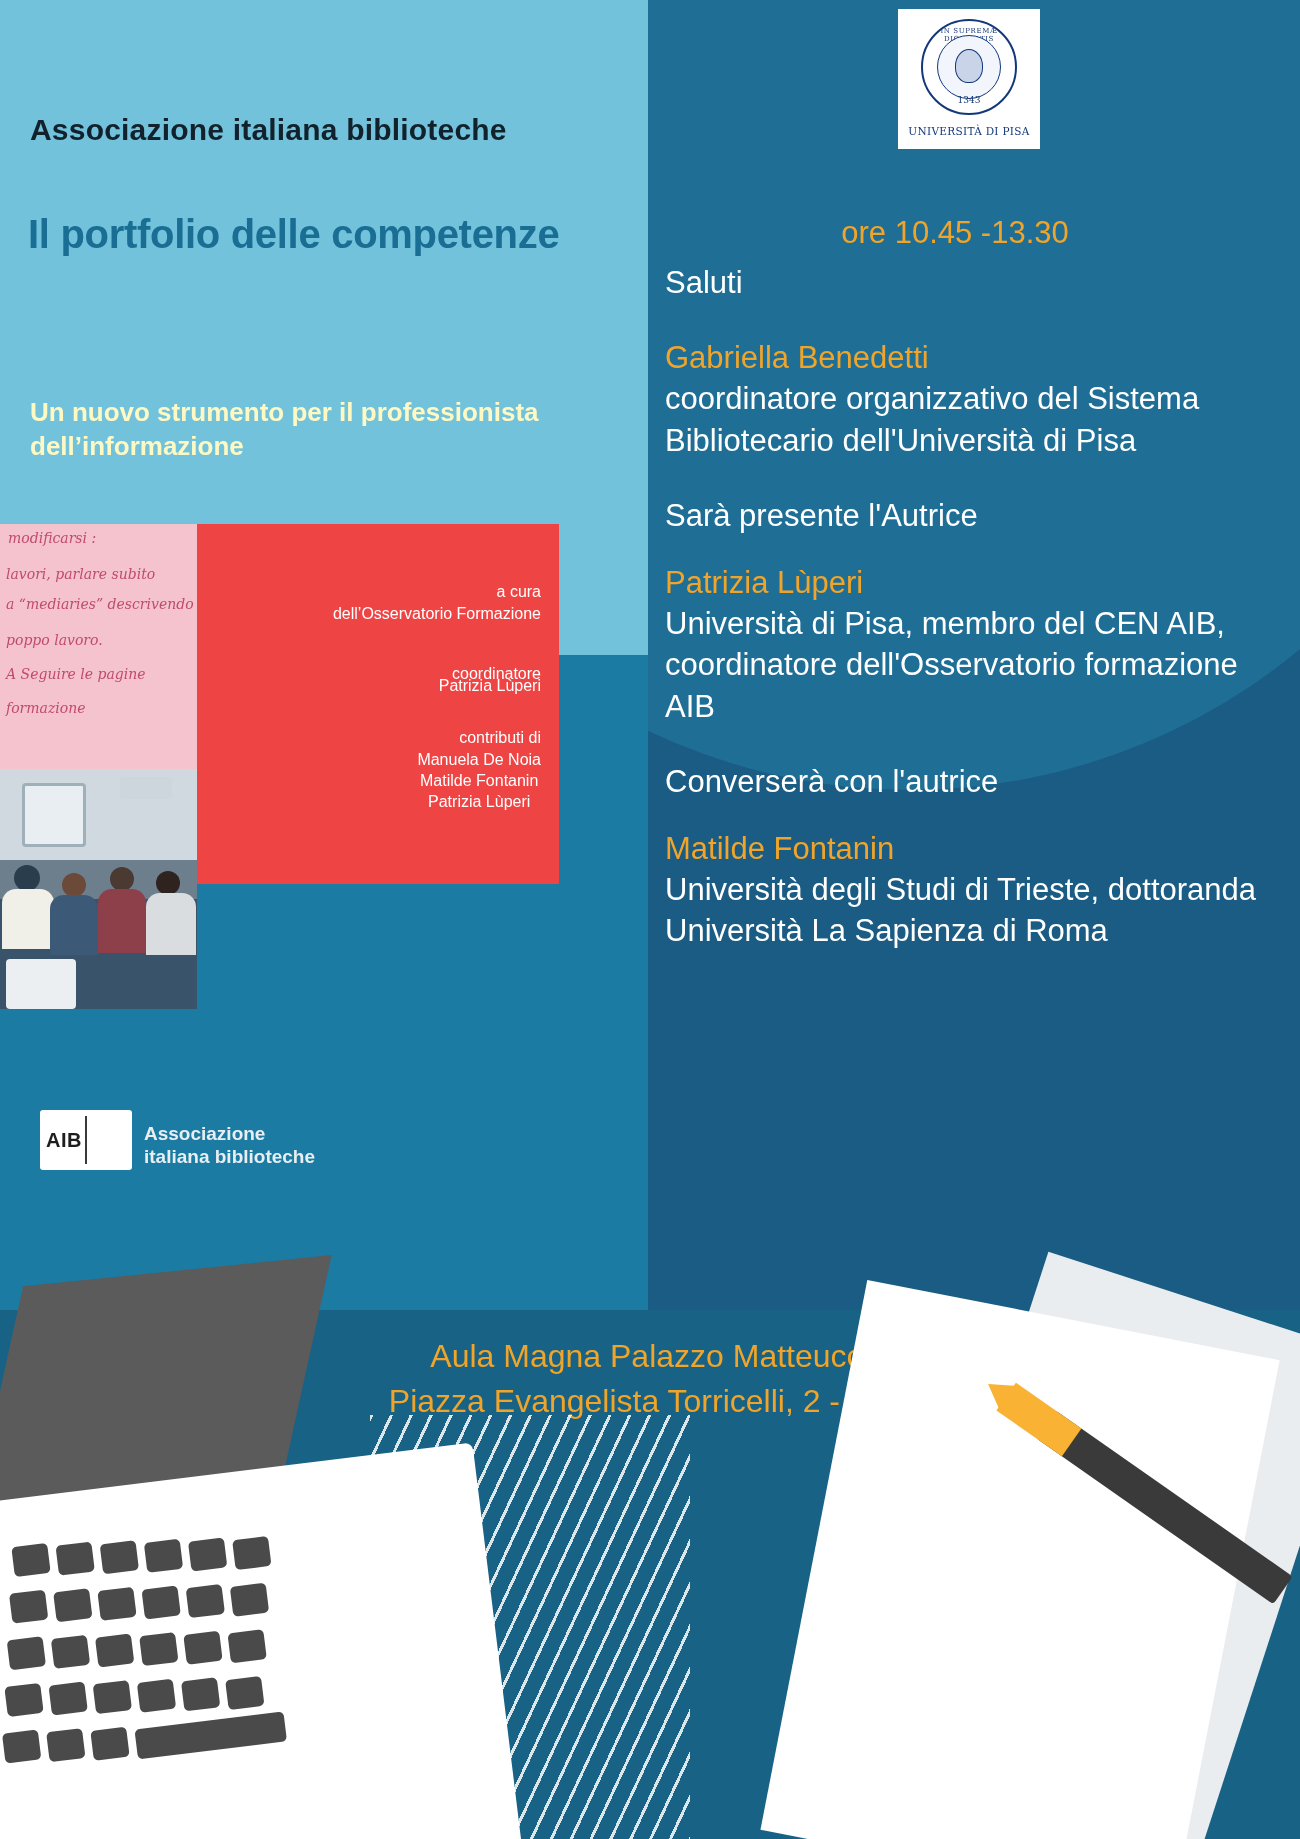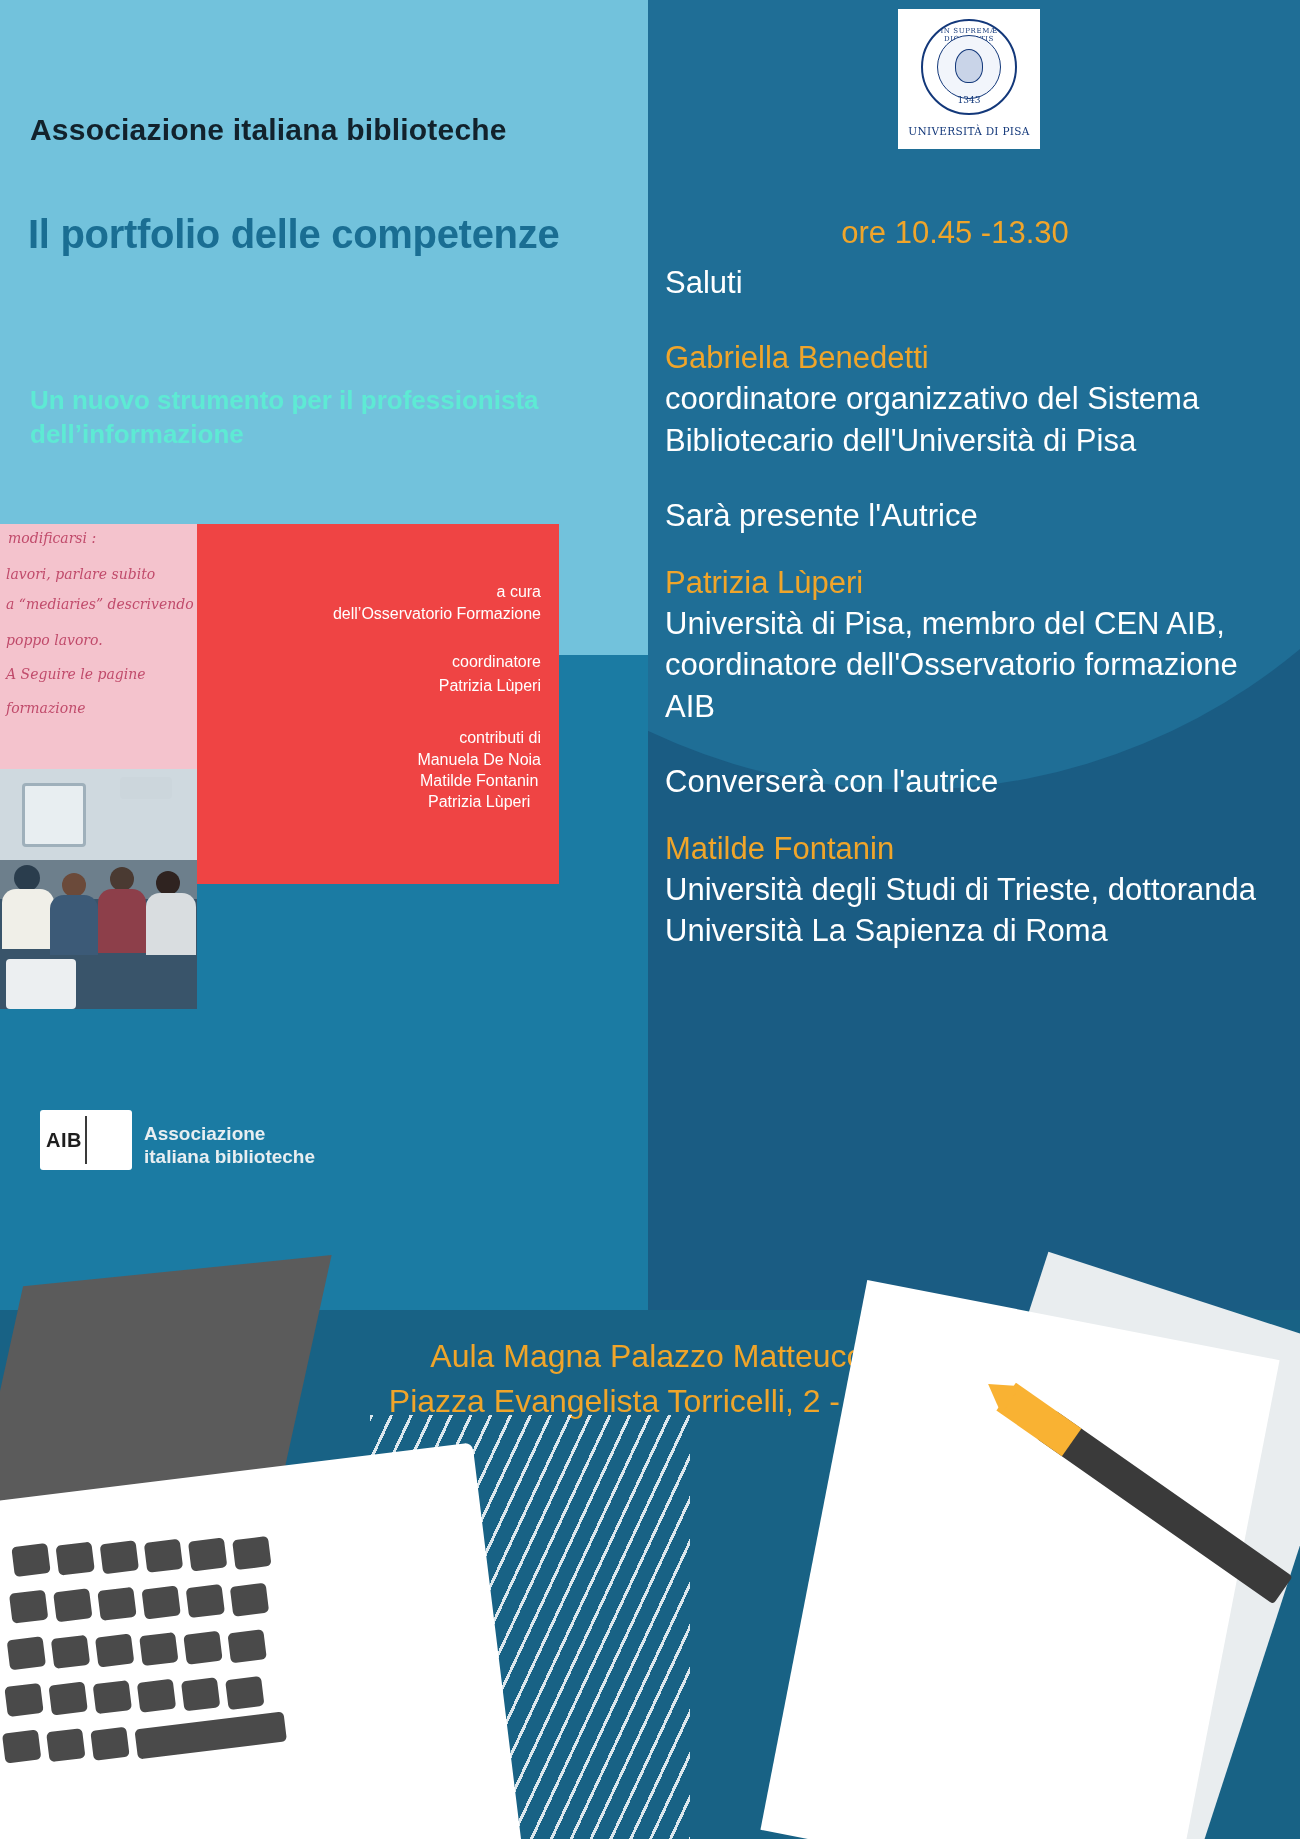--- a/index.html
+++ b/index.html
@@ -65,26 +65,26 @@
     left: 28px; top: 212px;
     width: 600px;
     font-size: 40px;
     line-height: 1.12;
     font-weight: bold;
     color: #1a6e93;
     letter-spacing: -0.3px;
   }
   .title-sub {
     position: absolute;
-    left: 30px; top: 383px;
+    left: 30px; top: 395px;
     width: 580px;
     font-size: 26px;
     line-height: 1.32;
     font-weight: bold;
-    color: #5eead4;
+    color: #fef9c3;
   }
 
   
   .book {
     position: absolute;
     left: 0px; top: 524px;
     width: 535px; height: 485px;
   }
   .book-pink {
     position: absolute;
@@ -398,21 +398,21 @@
       <div class="ph-head" style="left:110px; top:98px; width:24px; height:24px; background:#4a3a32;"></div>
       <div class="ph-body" style="left:98px; top:120px; width:48px; height:64px; background:#8d3f4a;"></div>
       <div class="ph-head" style="left:156px; top:102px; width:24px; height:24px; background:#2f2320;"></div>
       <div class="ph-body" style="left:146px; top:124px; width:50px; height:62px; background:#d9dde0;"></div>
       <div class="ph-body" style="left:6px; top:190px; width:70px; height:50px; background:#eceff1; border-radius:4px;"></div>
     </div>
 
     <div class="book-black">
       <div class="bb-line" style="top:58px;">a cura</div>
       <div class="bb-line" style="top:80px;">dell’Osservatorio Formazione</div>
-      <div class="bb-line" style="top:128px;margin-left:28px;">coordinatore</div>
+      <div class="bb-line" style="top:140px;margin-left:28px;">coordinatore</div>
       <div class="bb-line" style="top:152px;">Patrizia Lùperi</div>
       <div class="bb-line" style="top:204px;">contributi di</div>
       <div class="bb-line" style="top:226px;text-align:center;">Manuela De Noia
 Matilde Fontanin
 Patrizia Lùperi</div>
     </div>
   </div>
 
   <div class="aib-logo">
     <div class="aib-book">

